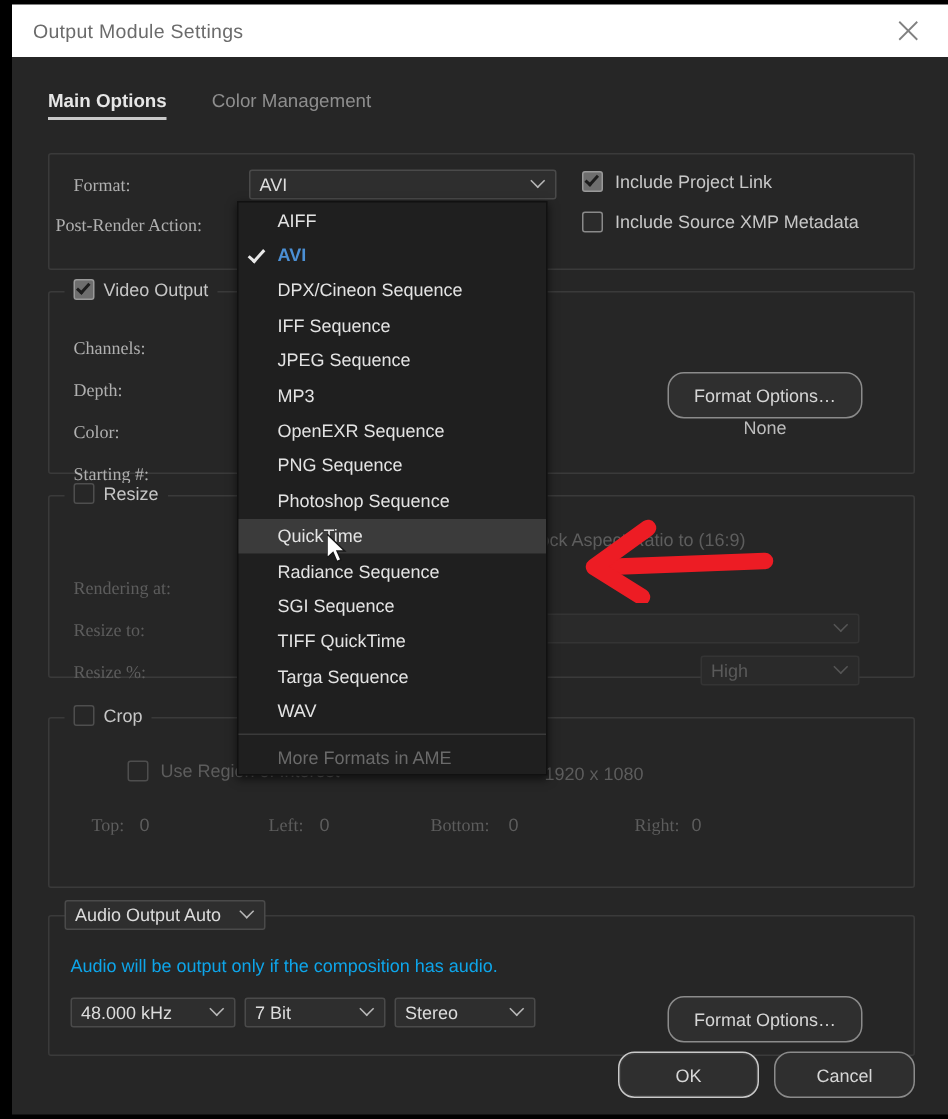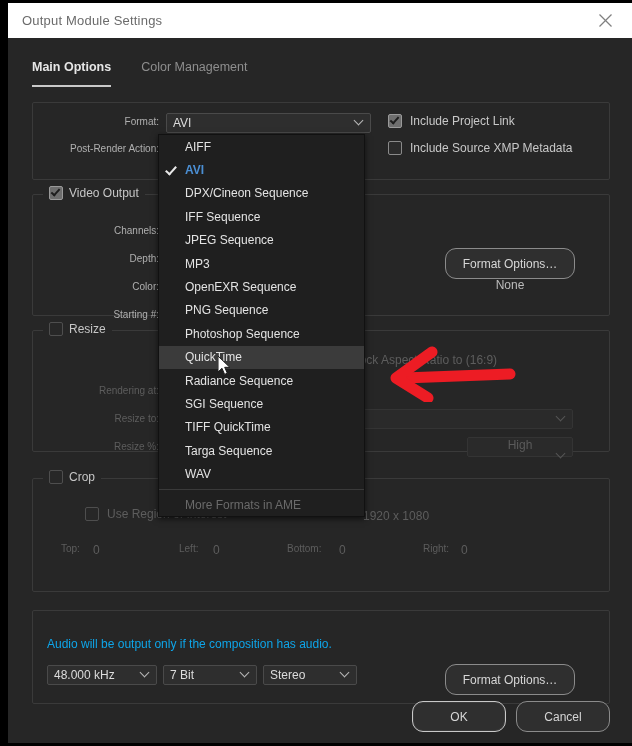--- a/index.html
+++ b/index.html
@@ -31,21 +31,21 @@
   }
 
   
   .dialog{
     position:absolute;left:8px;top:38px;width:624px;height:705px;
     background:#262626;
   }
 
   
   .tabs{position:absolute;left:24px;top:22px;display:flex;gap:30px;}
-  .tab{font-size:12.5px;color:#8e8e8e;padding-bottom:13px;position:relative;}
+  .tab{font-size:12.5px;color:#8e8e8e;padding-bottom:6px;position:relative;}
   .tab.active{color:#e6e6e6;font-weight:bold;}
   .tab.active:after{
     content:"";position:absolute;left:0;right:0;bottom:0;height:2px;background:#c9c9c9;
   }
 
   
   .group{
     position:absolute;border:1px solid #3a3a3a;border-radius:2px;background:#262626;
   }
   .group-legend{
@@ -58,21 +58,21 @@
     width:12px;height:12px;border:1px solid #8a8a8a;border-radius:2px;
     background:#2b2b2b;display:inline-block;position:relative;flex:0 0 auto;
   }
   .cb.checked{background:#6e6e6e;border-color:#9a9a9a;}
   .cb.checked:after{
     content:"";position:absolute;left:3px;top:0px;width:3px;height:7px;
     border:solid #1d1d1d;border-width:0 2px 2px 0;transform:rotate(42deg);
   }
   .cb.dim{border-color:#4e4e4e;background:#272727;}
 
-  .row-label{color:#b0b0b0;font-size:10px;text-align:right;}
+  .row-label{color:#b0b0b0;font-size:12px;font-family:Liberation Serif, serif;}
   .row-label.dim{color:#5d5d5d;}
   .val{color:#bcbcbc;font-size:12px;}
   .val.dim{color:#5d5d5d;}
 
   
   .select{
     background:#2e2e2e;border:1px solid #4a4a4a;border-radius:2px;
     height:20px;display:flex;align-items:center;
     padding:0 6px;color:#dcdcdc;font-size:12px;position:relative;box-sizing:border-box;
   }
@@ -188,21 +188,21 @@
       <div style="position:absolute;left:16px;top:54px;width:110px;" class="row-label dim">Rendering at:</div>
       <div style="position:absolute;left:16px;top:82px;width:110px;" class="row-label dim">Resize to:</div>
       <div style="position:absolute;left:16px;top:110px;width:110px;" class="row-label dim">Resize %:</div>
 
       <div class="select dim" style="position:absolute;left:322px;top:78px;width:218px;">
         <span></span>
         <span class="caret"></span>
       </div>
 
       <div style="position:absolute;left:252px;top:110px;" class="row-label dim">Resize Quality:</div>
-      <div class="select dim" style="position:absolute;left:434px;top:106px;width:106px;flex-direction:column;">
+      <div class="select dim" style="position:absolute;left:434px;top:106px;width:106px;">
         <span>High</span>
         <span class="caret"></span>
       </div>
     </div>
 
     <div class="group" style="left:24px;top:440px;width:576px;height:112px;">
       <div class="group-legend">
         <span class="cb dim"></span>
         <span>Crop</span>
       </div>
@@ -220,20 +220,24 @@
       <div class="val dim" style="position:absolute;left:180px;top:64px;">0</div>
 
       <div class="row-label dim" style="position:absolute;left:254px;top:64px;">Bottom:</div>
       <div class="val dim" style="position:absolute;left:306px;top:64px;">0</div>
 
       <div class="row-label dim" style="position:absolute;left:390px;top:64px;">Right:</div>
       <div class="val dim" style="position:absolute;left:428px;top:64px;">0</div>
     </div>
 
     <div class="group" style="left:24px;top:572px;width:576px;height:92px;">
+      <div class="select" style="position:absolute;left:10px;top:-11px;width:134px;background:#2e2e2e;">
+        <span>Audio Output Auto</span>
+        <span class="caret"></span>
+      </div>
 
       <div class="val" style="position:absolute;left:14px;top:26px;color:#0ea5e9;">Audio will be output only if the composition has audio.</div>
 
       <div class="select" style="position:absolute;left:14px;top:54px;width:110px;">
         <span>48.000 kHz</span>
         <span class="caret"></span>
       </div>
       <div class="select" style="position:absolute;left:130px;top:54px;width:94px;">
         <span>7 Bit</span>
         <span class="caret"></span>

